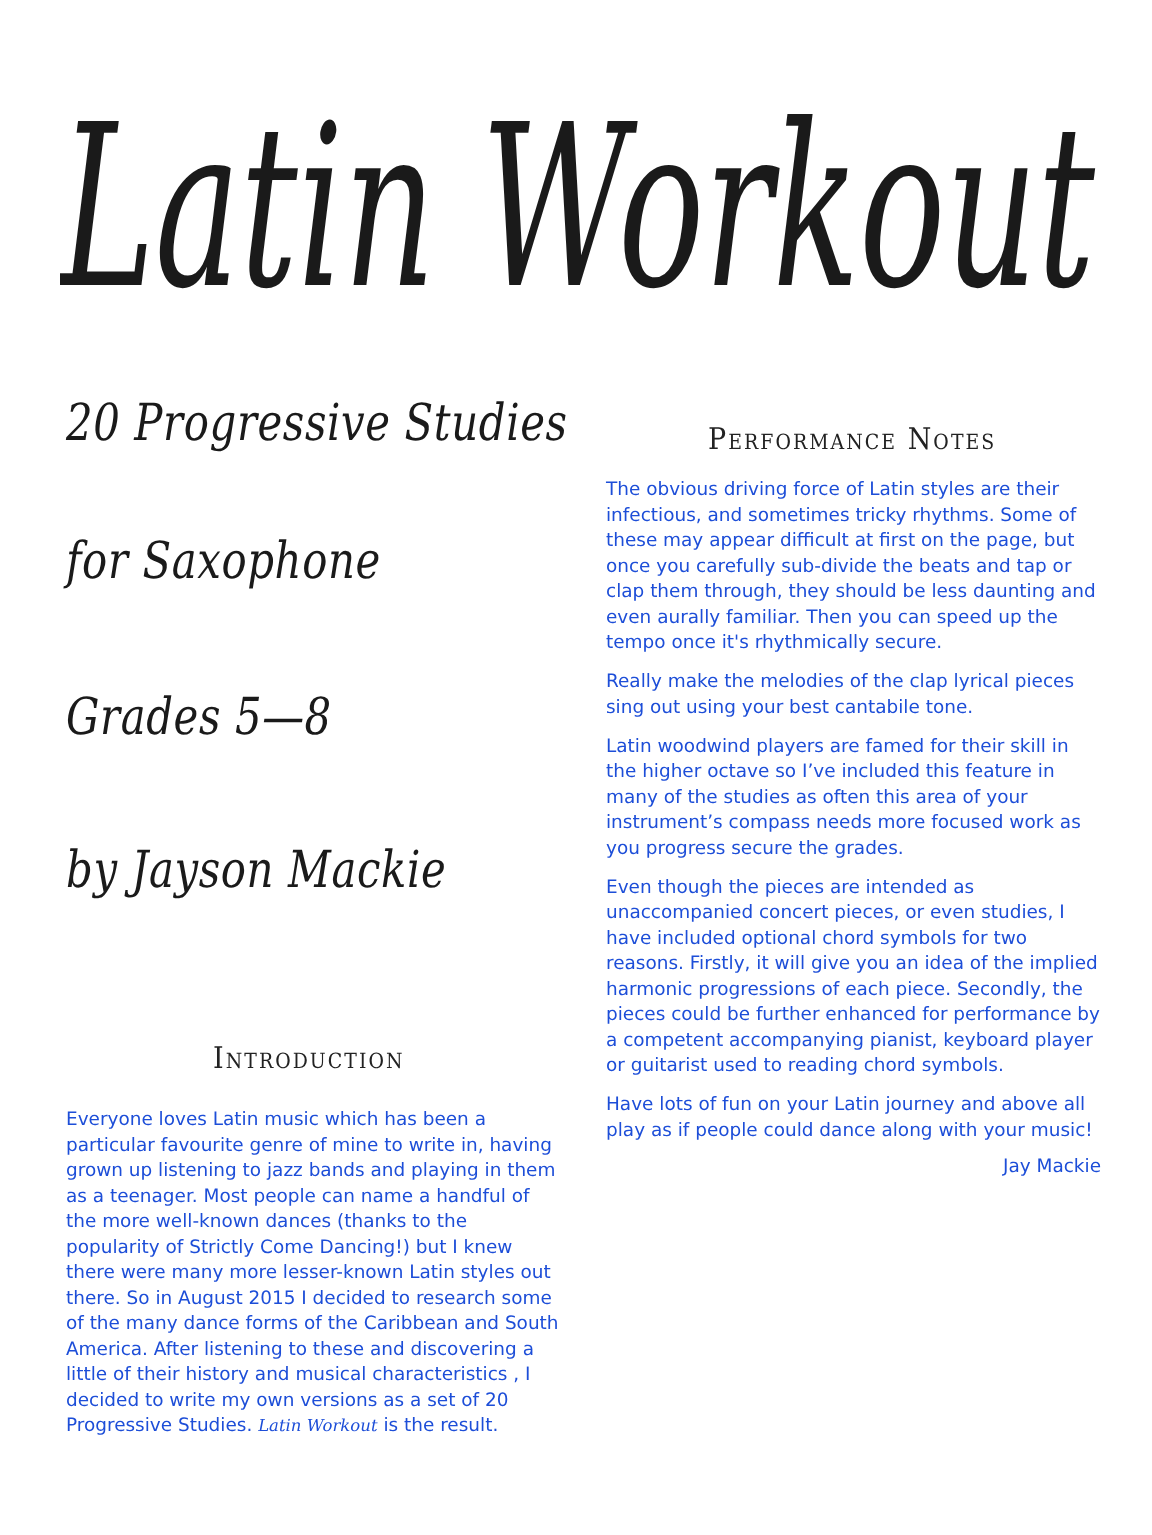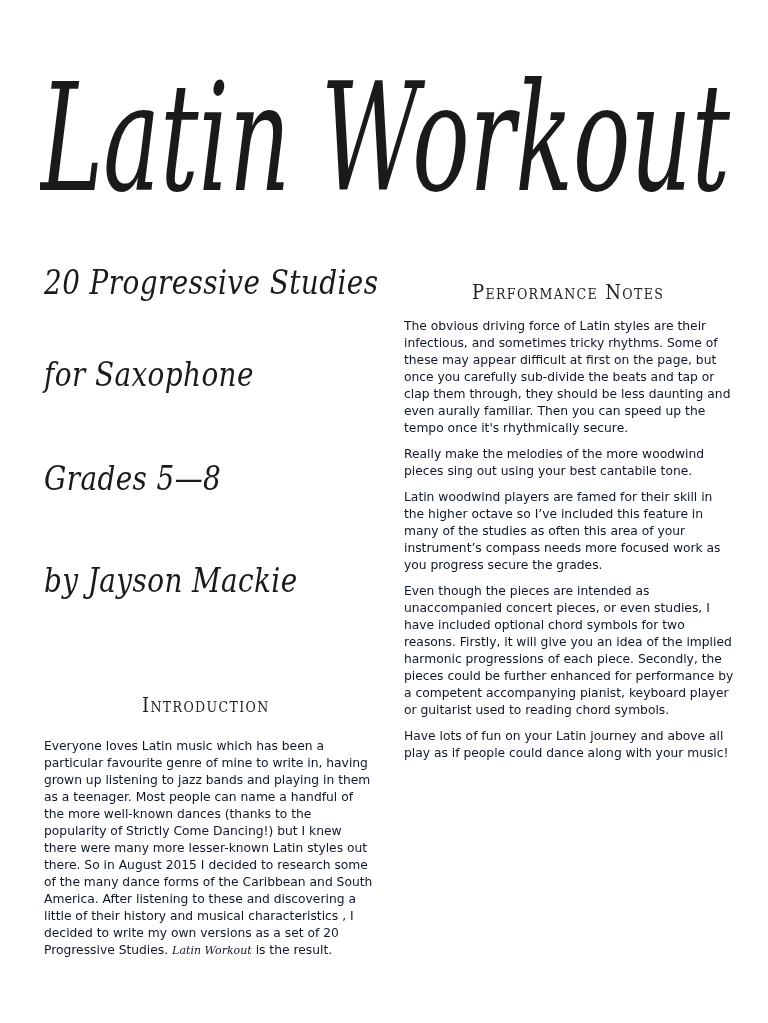--- a/index.html
+++ b/index.html
@@ -2,21 +2,21 @@
 <html><head>
 <meta charset="utf-8">
 <style>
   html, body { margin:0; padding:0; background:#ffffff; }
   body { width:768px; height:1023px; position:relative; overflow:hidden; color:#1c1c1c; font-family:"DejaVu Sans", sans-serif; }
   .hand { font-family:"DejaVu Sans", sans-serif; font-weight:300; color:#1a1a1a; }
   .title { position:absolute; left:40px; top:15px; width:700px; height:200px; }
   .title svg { width:100%; height:100%; }
   .subtitle { position:absolute; left:44px; font-size:34px; letter-spacing:0.5px; font-family:"DejaVu Serif", serif; font-style:italic; transform:scaleX(0.82); transform-origin:left center; white-space:nowrap; }
   .sec-head { position:absolute; font-size:20px; letter-spacing:1.5px; font-family:"DejaVu Serif", serif; font-variant:small-caps; transform:scaleX(0.9); transform-origin:left center; white-space:nowrap; color:#222; }
-  .col { position:absolute; font-size:12.3px; line-height:17px; color:#0f172a; }
+  .col { position:absolute; font-size:12.3px; line-height:17px; color:#1d4ed8; }
   .col p { margin:0 0 9px 0; }
   .left-col { left:44px; top:738px; width:330px; }
   .right-col { left:404px; top:318px; width:330px; }
   .inline-title { font-family:"DejaVu Serif", serif; font-style:italic; font-size:11px; }
   .sign { text-align:right; margin-top:-2px; }
 </style>
 </head>
 <body>
 
 <div class="title">
@@ -33,17 +33,18 @@
 <div class="sec-head" style="left:142px; top:693px;">Introduction</div>
 
 <div class="col left-col">
   <p><span>Everyone loves Latin music which has been a particular favourite genre of mine to write in, having grown up listening to jazz bands and playing in them as a teenager. Most people can name a handful of the more well-known dances (thanks to the popularity of Strictly Come Dancing!) but I knew there were many more lesser-known Latin styles out there. So in August 2015 I decided to research some of the many dance forms of the Caribbean and South America. After listening to these and discovering a little of their history and musical characteristics , I decided to write my own versions as a set of 20 Progressive Studies.</span> <span class="inline-title">Latin Workout</span> <span>is the result.</span></p>
 </div>
 
 <div class="sec-head" style="left:472px; top:280px;">Performance Notes</div>
 
 <div class="col right-col">
   <p>The obvious driving force of Latin styles are their infectious, and sometimes tricky rhythms. Some of these may appear difficult at first on the page, but once you carefully sub-divide the beats and tap or clap them through, they should be less daunting and even aurally familiar. Then you can speed up the tempo once it's rhythmically secure.</p>
-  <p>Really make the melodies of the more woodwind pieces sing out using your best cantabile tone.</p>
+  <p>Really make the melodies of the clap lyrical pieces sing out using your best cantabile tone.</p>
   <p>Latin woodwind players are famed for their skill in the higher octave so I’ve included this feature in many of the studies as often this area of your instrument’s compass needs more focused work as you progress secure the grades.</p>
   <p>Even though the pieces are intended as unaccompanied concert pieces, or even studies, I have included optional chord symbols for two reasons. Firstly, it will give you an idea of the implied harmonic progressions of each piece. Secondly, the pieces could be further enhanced for performance by a competent accompanying pianist, keyboard player or guitarist used to reading chord symbols.</p>
   <p>Have lots of fun on your Latin journey and above all play as if people could dance along with your music!</p>
+  <div class="sign">Jay Mackie</div>
 </div>
 
 </body></html>

